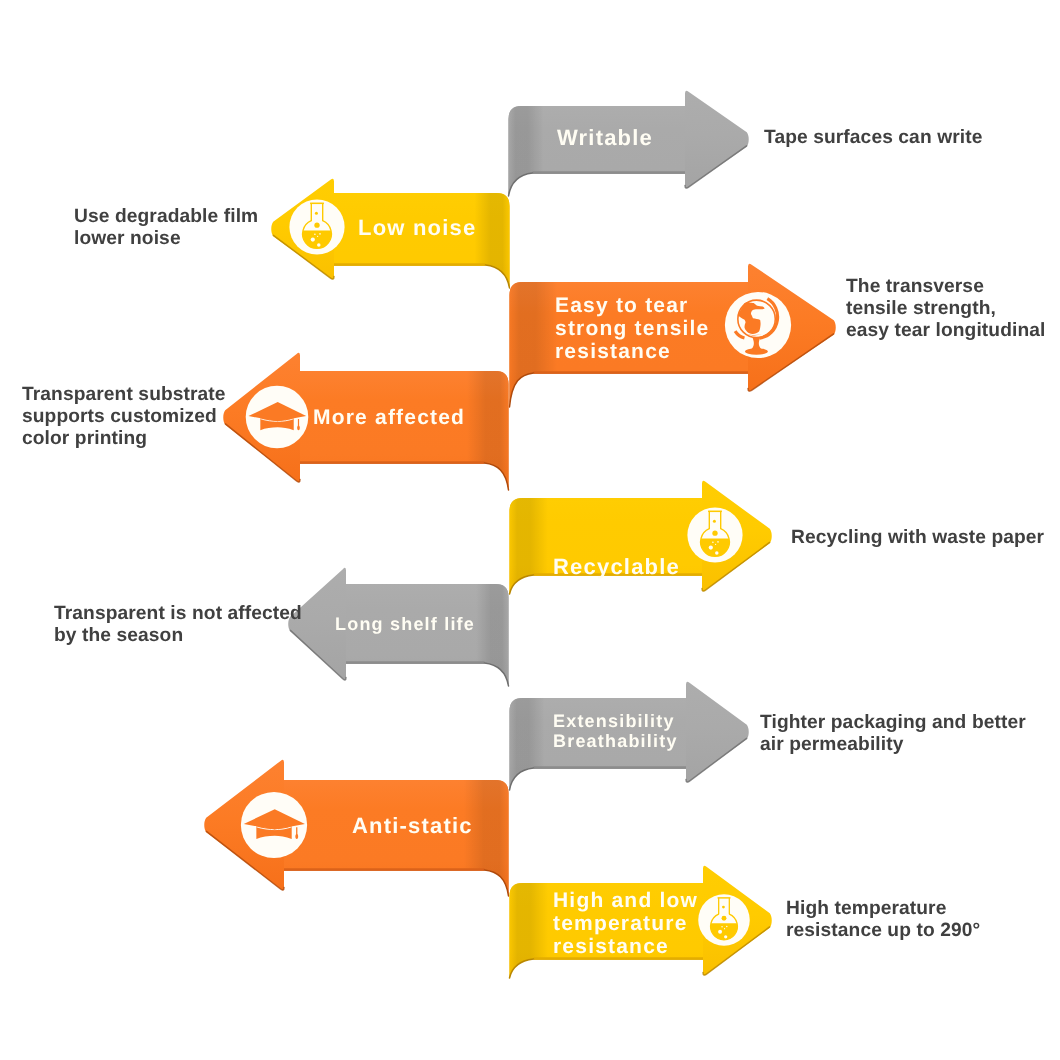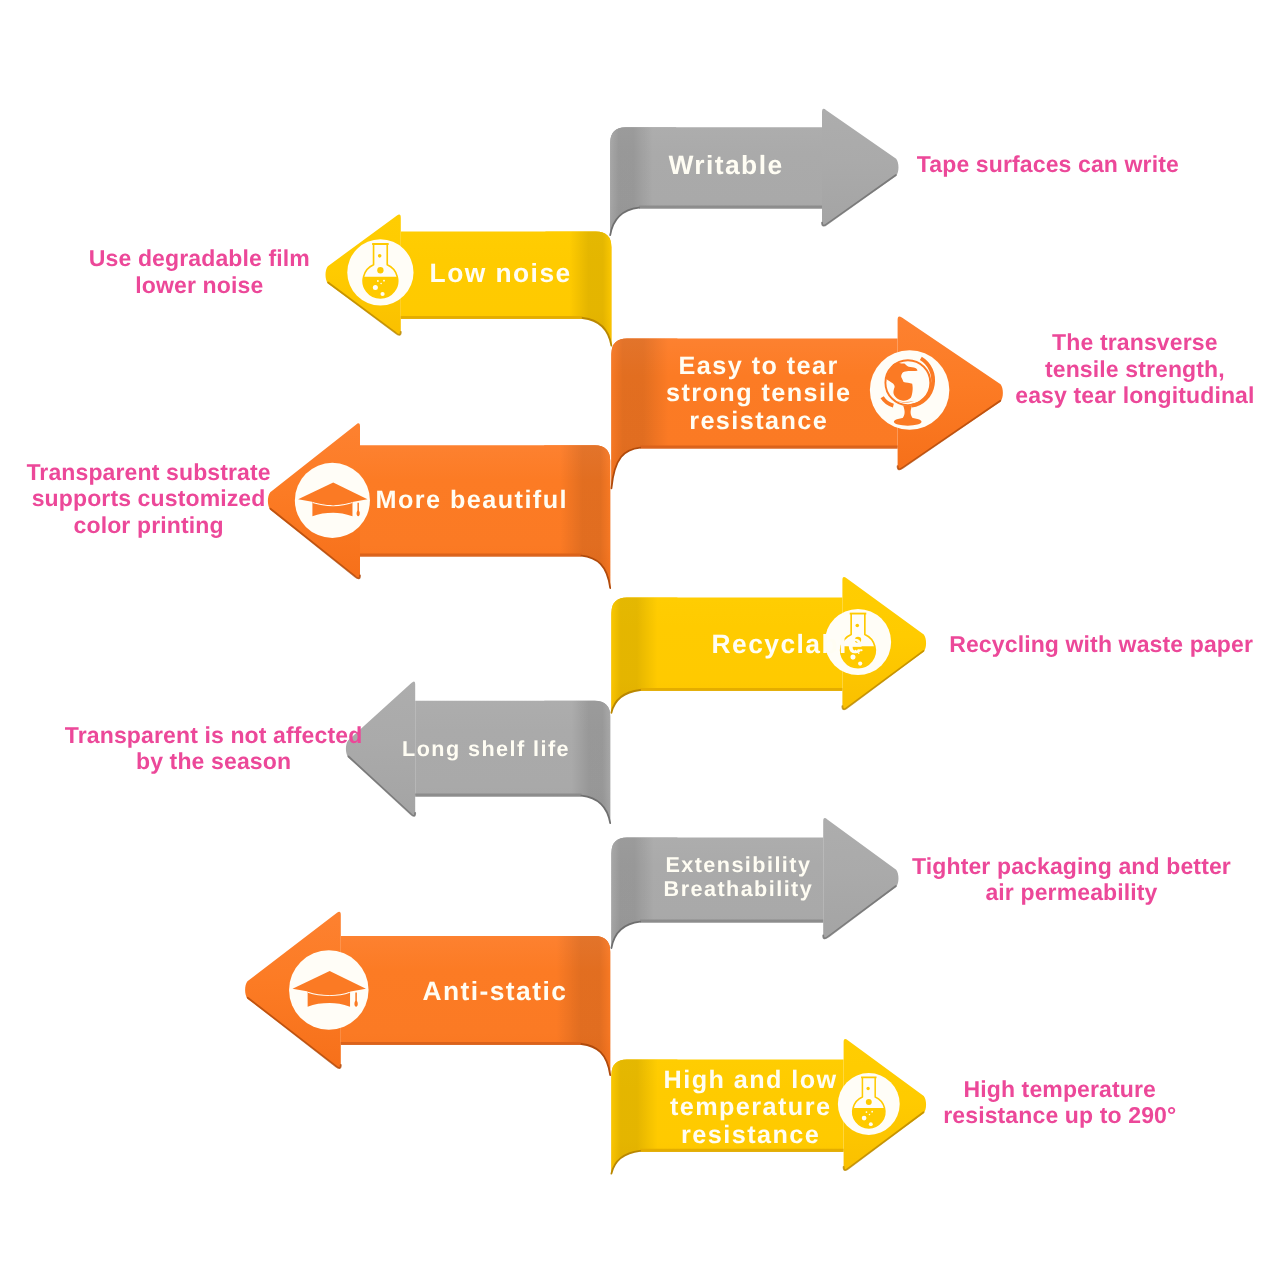--- a/index.html
+++ b/index.html
@@ -1,23 +1,23 @@
 <!DOCTYPE html>
 <html><head>
 <meta charset="utf-8">
 <title>Tape Features Infographic</title>
 <style>
   html,body{margin:0;padding:0;background:#ffffff;}
   body{width:1060px;height:1060px;overflow:hidden;
        font-family:"Liberation Sans",sans-serif;
        -webkit-font-smoothing:antialiased;text-rendering:geometricPrecision;
        -moz-osx-font-smoothing:grayscale;}
-  #stage{position:relative;width:1060px;height:936px;background:#fff;text-align:center;}
+  #stage{position:relative;width:1060px;height:936px;background:#fff;}
   .arrow-row{position:absolute;left:0;top:0;width:1060px;height:1060px;pointer-events:none;}
-  .caption{position:absolute;transform:translateZ(0);color:#ec4899;font-weight:bold;font-size:19.2px;
+  .caption{position:absolute;transform:translateZ(0);color:#404040;font-weight:bold;font-size:19.2px;
            line-height:22px;white-space:pre;letter-spacing:0.1px;}
   .alabel{position:absolute;color:#fffdf3;font-weight:bold;white-space:pre;
           -webkit-font-smoothing:antialiased;
           line-height:21px;letter-spacing:1.2px;}
   svg.arrowsvg{position:absolute;left:0;top:0;display:block;}
 </style>
 </head>
 <body>
 
 <div id="stage">
@@ -199,21 +199,21 @@
         <path d="M 225.4 423.9 L 295.9131557580465 480.4704527001311 Q 300 484 300 479.5" fill="none" stroke="#b04a0b" stroke-linecap="round" stroke-width="1.5" stroke-opacity="0.8"></path>
       </svg>
       <svg width="68" height="68" viewBox="0 0 100 100" class="arrow-icon" style="position: absolute; left: 243px; top: 383px;">
         <circle cx="50" cy="50" r="46" fill="#fffdf7"></circle>
         <path d="M 25.5 49.5 C 34 53.2 44 54.4 51.0 54.4 C 58 54.4 67 53.2 74.6 49.5 L 74.6 69.5 C 66 66.0 58 65.0 51.0 65.0 C 42 65.0 33 66.0 25.5 69.5 Z" fill="#fb7a24" stroke="none"></path>
         <path d="M 25.8 52.6 C 34 55.4 44 56.4 51.0 56.4 C 58 56.4 67 55.4 74.3 52.6" fill="none" stroke="#fffdf7" stroke-width="1.3"></path>
         <path d="M 51.0 28.0 L 93.0 48.6 L 51.0 56.2 L 8.0 48.6 Z" fill="#fb7a24" stroke="none"></path>
         <path d="M 81.6 53.0 L 81.6 64.0" stroke="#fb7a24" stroke-width="1.8" stroke-linecap="butt"></path>
         <path d="M 81.6 62.4 C 84.2 62.4 84.2 69.4 81.6 69.4 C 79.0 69.4 79.0 62.4 81.6 62.4 Z" fill="#fb7a24" stroke="none"></path>
       </svg>
-      <div class="alabel" style="font-size: 21px; line-height: 23px; left: 313px; top: 417px; transform: translateY(-50%) translateZ(0px);">More beautiful</div>
+      <div class="alabel" style="font-size: 21px; line-height: 23px; left: 313px; top: 417px; transform: translateY(-50%) translateZ(0px);">More affected</div>
       <div class="caption" style="left: 22px; top: 384px;">Transparent substrate
 supports customized
 color printing</div>
     </div>
     <div class="arrow-row">
       <svg class="arrowsvg" width="1060" height="1060" viewBox="0 0 1060 1060">
         <defs>
           <linearGradient id="body4" x1="0" y1="0" x2="0" y2="1">
             <stop offset="0%" stop-color="#ffcd02"></stop>
             <stop offset="25%" stop-color="#ffcb00"></stop>
@@ -252,21 +252,21 @@
         <path d="M 40.5 10.5 L 40.5 39.5 A 24 24 0 1 0 59.5 39.5 L 59.5 10.5" fill="none" stroke="#ffca00" stroke-width="2.3" stroke-linejoin="round"></path>
         <path d="M 38.5 10.5 L 61.5 10.5" stroke="#ffca00" stroke-width="2.6" stroke-linecap="butt"></path>
         <circle cx="49" cy="27" r="2.5" fill="#ffca00" stroke="none"></circle>
         <circle cx="50" cy="47" r="4.4" fill="#ffca00" stroke="none"></circle>
         <circle cx="43" cy="71" r="3.5" fill="#fffdf7" stroke="none"></circle>
         <circle cx="53" cy="80" r="2.9" fill="#fffdf7" stroke="none"></circle>
         <circle cx="46.5" cy="62" r="1.3" fill="#fffdf7" stroke="none"></circle>
         <circle cx="55" cy="61.5" r="1.3" fill="#fffdf7" stroke="none"></circle>
         <circle cx="51" cy="65.5" r="1.1" fill="#fffdf7" stroke="none"></circle>
       </svg>
-      <div class="alabel" style="font-size: 22px; line-height: 24px; left: 553px; top: 537px; transform: translateY(-50%) translateZ(0px); margin-left: 40px;">Recyclable</div>
+      <div class="alabel" style="font-size: 22px; line-height: 24px; left: 553px; top: 567px; transform: translateY(-50%) translateZ(0px);">Recyclable</div>
       <div class="caption" style="left: 791px; top: 527px;">Recycling with waste paper</div>
     </div>
     <div class="arrow-row">
       <svg class="arrowsvg" width="1060" height="1060" viewBox="0 0 1060 1060">
         <defs>
           <linearGradient id="body5" x1="0" y1="0" x2="0" y2="1">
             <stop offset="0%" stop-color="#adadad"></stop>
             <stop offset="25%" stop-color="#aaaaaa"></stop>
             <stop offset="70%" stop-color="#a9a9a9"></stop>
             <stop offset="100%" stop-color="#a4a4a4"></stop>

